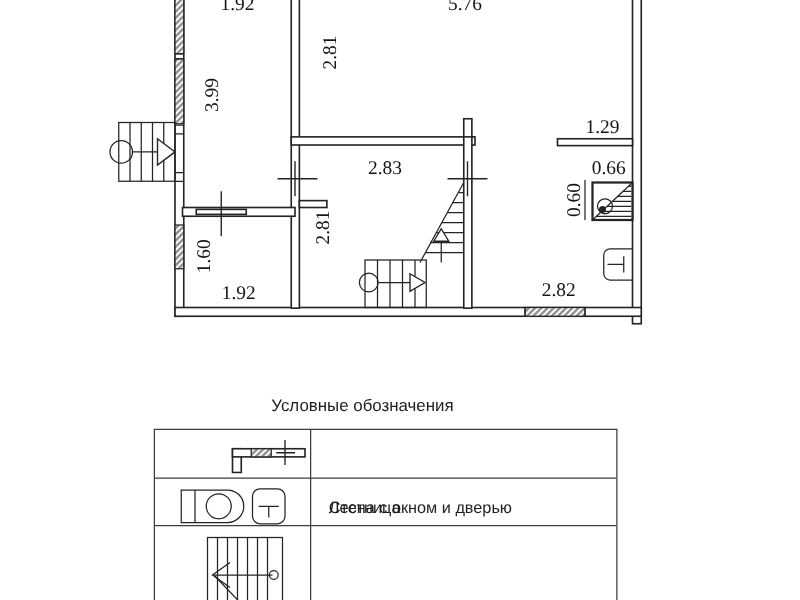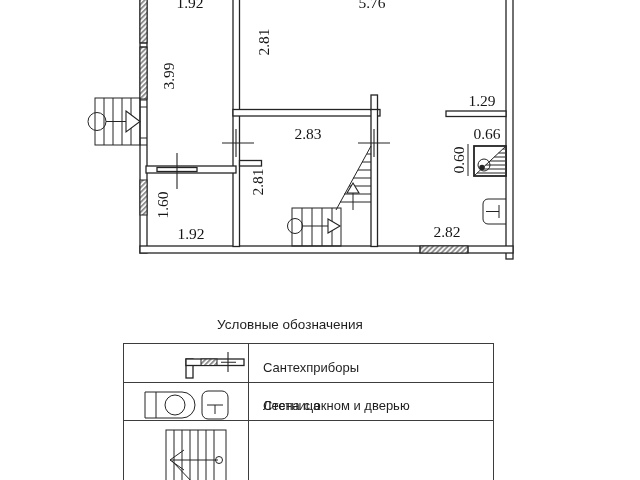--- a/index.html
+++ b/index.html
@@ -138,21 +138,20 @@
     </svg>
     <div class="legend-label" style="left:139px;top:54px;">Стена с окном и дверью</div>
 
     <svg class="legend-symbol" style="left:18px;top:45px;" width="88" height="32" viewBox="0 0 88 32">
       <path class="thin" d="M3,3 H40 A13,13 0 0 1 40,29 H3 Z" fill="#fff"></path>
       <path class="thin" d="M14,3 V29"></path>
       <circle class="thin" cx="33" cy="16" r="10" fill="#fff"></circle>
       <rect class="thin" x="60" y="2" width="26" height="28" rx="6" fill="#fff"></rect>
       <path class="thin" d="M65,16 h16 M73,16 v9"></path>
     </svg>
-    <div class="legend-label" style="left:139px;top:16px;">Сантехприборы</div>
 
     <svg class="legend-symbol" style="left:36px;top:83px;" width="72" height="57" viewBox="0 0 72 57">
       <rect class="thin" x="6" y="3" width="60" height="60" fill="#fff"></rect>
       <path class="thin" d="M14,3 V63 M22,3 V63 M30,3 V63 M38,3 V63 M46,3 V63 M54,3 V63"></path>
       <path class="thin" d="M10,33 H58"></path>
       <circle class="thin" cx="59" cy="33" r="3.5" fill="#fff"></circle>
       <path class="thin" d="M24,23 L10,33 L24,43"></path>
       <path class="thin" d="M12,34 L34,57"></path>
     </svg>
     <div class="legend-label" style="left:139px;top:54px;">Лестница</div>

